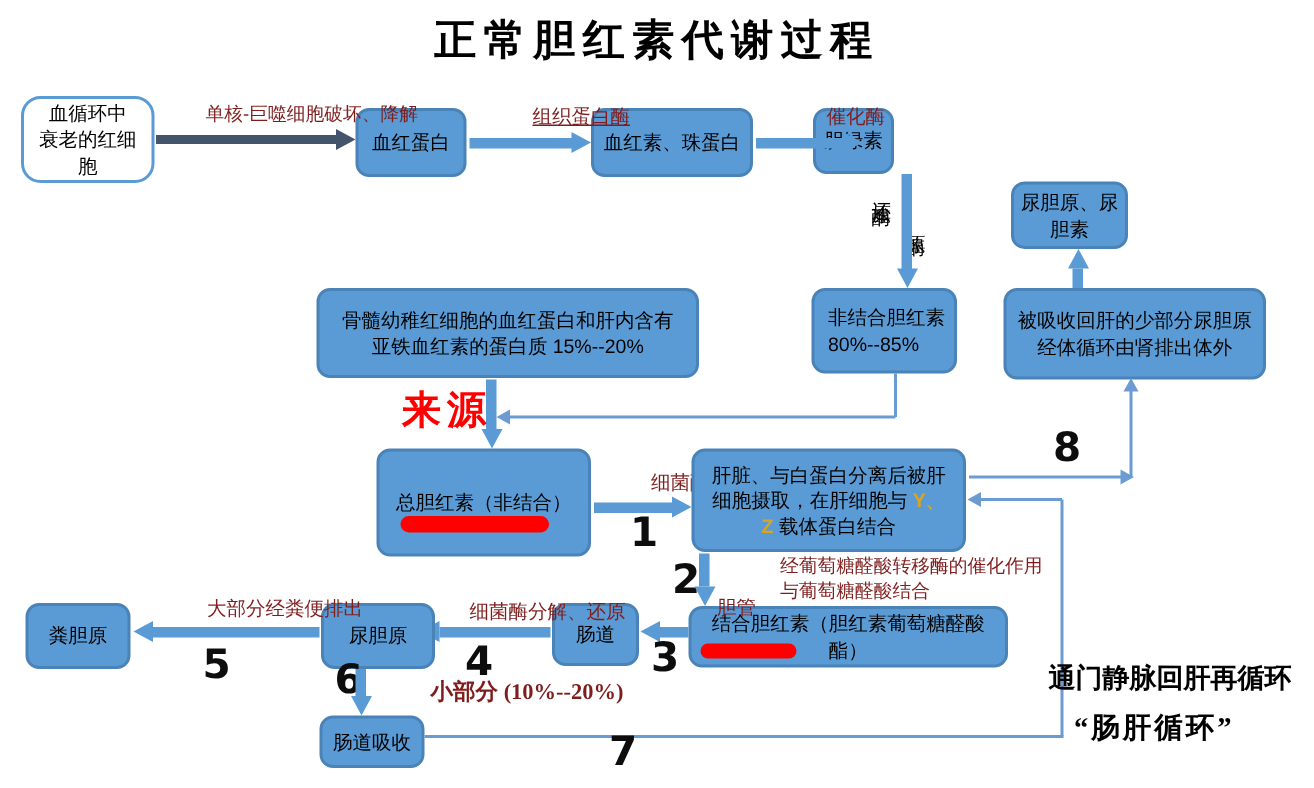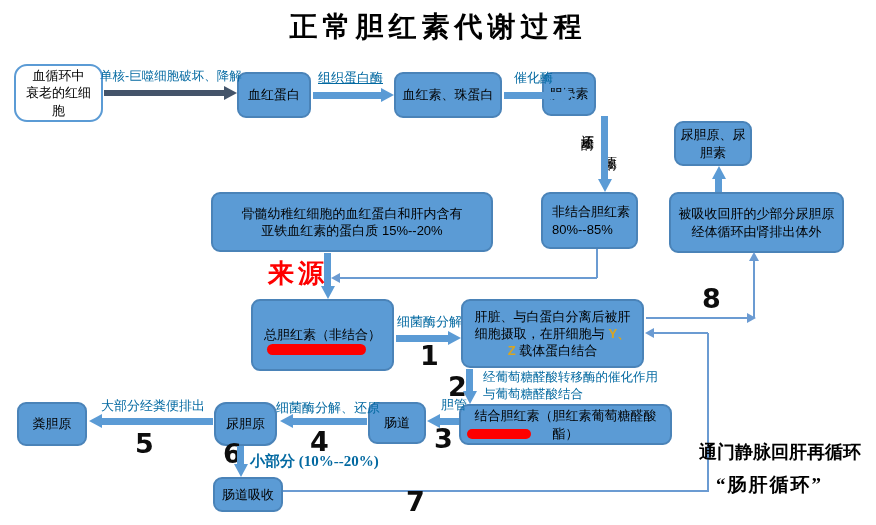--- a/index.html
+++ b/index.html
@@ -9,21 +9,21 @@
   .title { position:absolute; left:0; right:0; top:8px; text-align:center;
            font-family:"Liberation Serif","DejaVu Serif",serif; font-weight:bold;
            font-size:28px; letter-spacing:5px; color:#000; }
 
   .box { position:absolute; background:#5b9bd5; border:2px solid #4a83b8; border-radius:9px;
          display:flex; flex-direction:column; align-items:center; justify-content:center;
          text-align:center; font-size:13px; line-height:1.32; color:#000; padding:6px 4px; }
   .box.white { background:#ffffff; border:2px solid #5b9bd5; border-radius:13px; }
   .box .ln { display:block; }
 
-  .lbl { position:absolute; font-size:13px; color:#0369a1; white-space:nowrap; }
+  .lbl { position:absolute; font-size:13px; color:#7f1d1d; white-space:nowrap;margin-left:37px; }
   .vlabel { position:absolute; font-size:13px; color:#000;
             writing-mode:vertical-rl; text-orientation:upright; letter-spacing:2px; }
   .num { position:absolute; font-size:27px; font-weight:bold; color:#0d0d0d;
          font-family:"DejaVu Sans",sans-serif; }
   .callig { font-family:"Liberation Serif","DejaVu Serif",serif; font-weight:bold; }
 
   .sh   { position:absolute; background:#5b9bd5; }
   .sh.dark { background:#44546a; }
   .thin { position:absolute; background:#6b9bd2; }
 
@@ -92,21 +92,21 @@
 
   <div class="box" style="left:674px; top:121px; width:78px; height:45px;">
     <span class="ln">尿胆原、尿胆素</span>
   </div>
 
   <div class="box" style="left:669px; top:192px; width:175px; height:61px;">
     <span class="ln">被吸收回肝的少部分尿胆原</span>
     <span class="ln">经体循环由肾排出体外</span>
   </div>
 
-  <div class="box" style="left:211px; top:192px; width:282px; height:60px;">
+  <div class="box" style="left:211px; top:192px; width:255px; height:60px;">
     <span class="ln">骨髓幼稚红细胞的血红蛋白和肝内含有</span>
     <span class="ln">亚铁血红素的蛋白质 15%--20%</span>
   </div>
 
   <div class="sh" style="left:715px; top:179px; width:7px; height:13px;"></div>
   <div class="tri tri-u" style="left:712px; top:166px;"></div>
 
   <div class="sh" style="left:324px; top:253px; width:7px; height:34px;"></div>
   <div class="tri tri-d" style="left:321px; top:286px;"></div>
 
@@ -148,21 +148,21 @@
 
   <div class="box" style="left:368px; top:402px; width:58px; height:42px;">
     <span class="ln">肠道</span>
   </div>
 
   <div class="lbl" style="left:276px; top:399px;">细菌酶分解、还原</div>
   <div class="tri tri-l" style="left:280px; top:414px;"></div>
   <div class="sh" style="left:293px; top:418px; width:74px; height:7px;"></div>
   <div class="num" style="left:310px; top:426px;">4</div>
 
-  <div class="box" style="left:214px; top:402px; width:63px; height:44px;border-radius:12px;">
+  <div class="box" style="left:214px; top:402px; width:76px; height:44px;">
     <span class="ln">尿胆原</span>
   </div>
 
   <div class="lbl" style="left:101px; top:397px;">大部分经粪便排出</div>
   <div class="tri tri-l" style="left:89px; top:414px;"></div>
   <div class="sh" style="left:102px; top:418px; width:111px; height:7px;"></div>
   <div class="num" style="left:135px; top:428px;">5</div>
 
   <div class="box" style="left:17px; top:402px; width:70px; height:44px;">
     <span class="ln">粪胆原</span>

